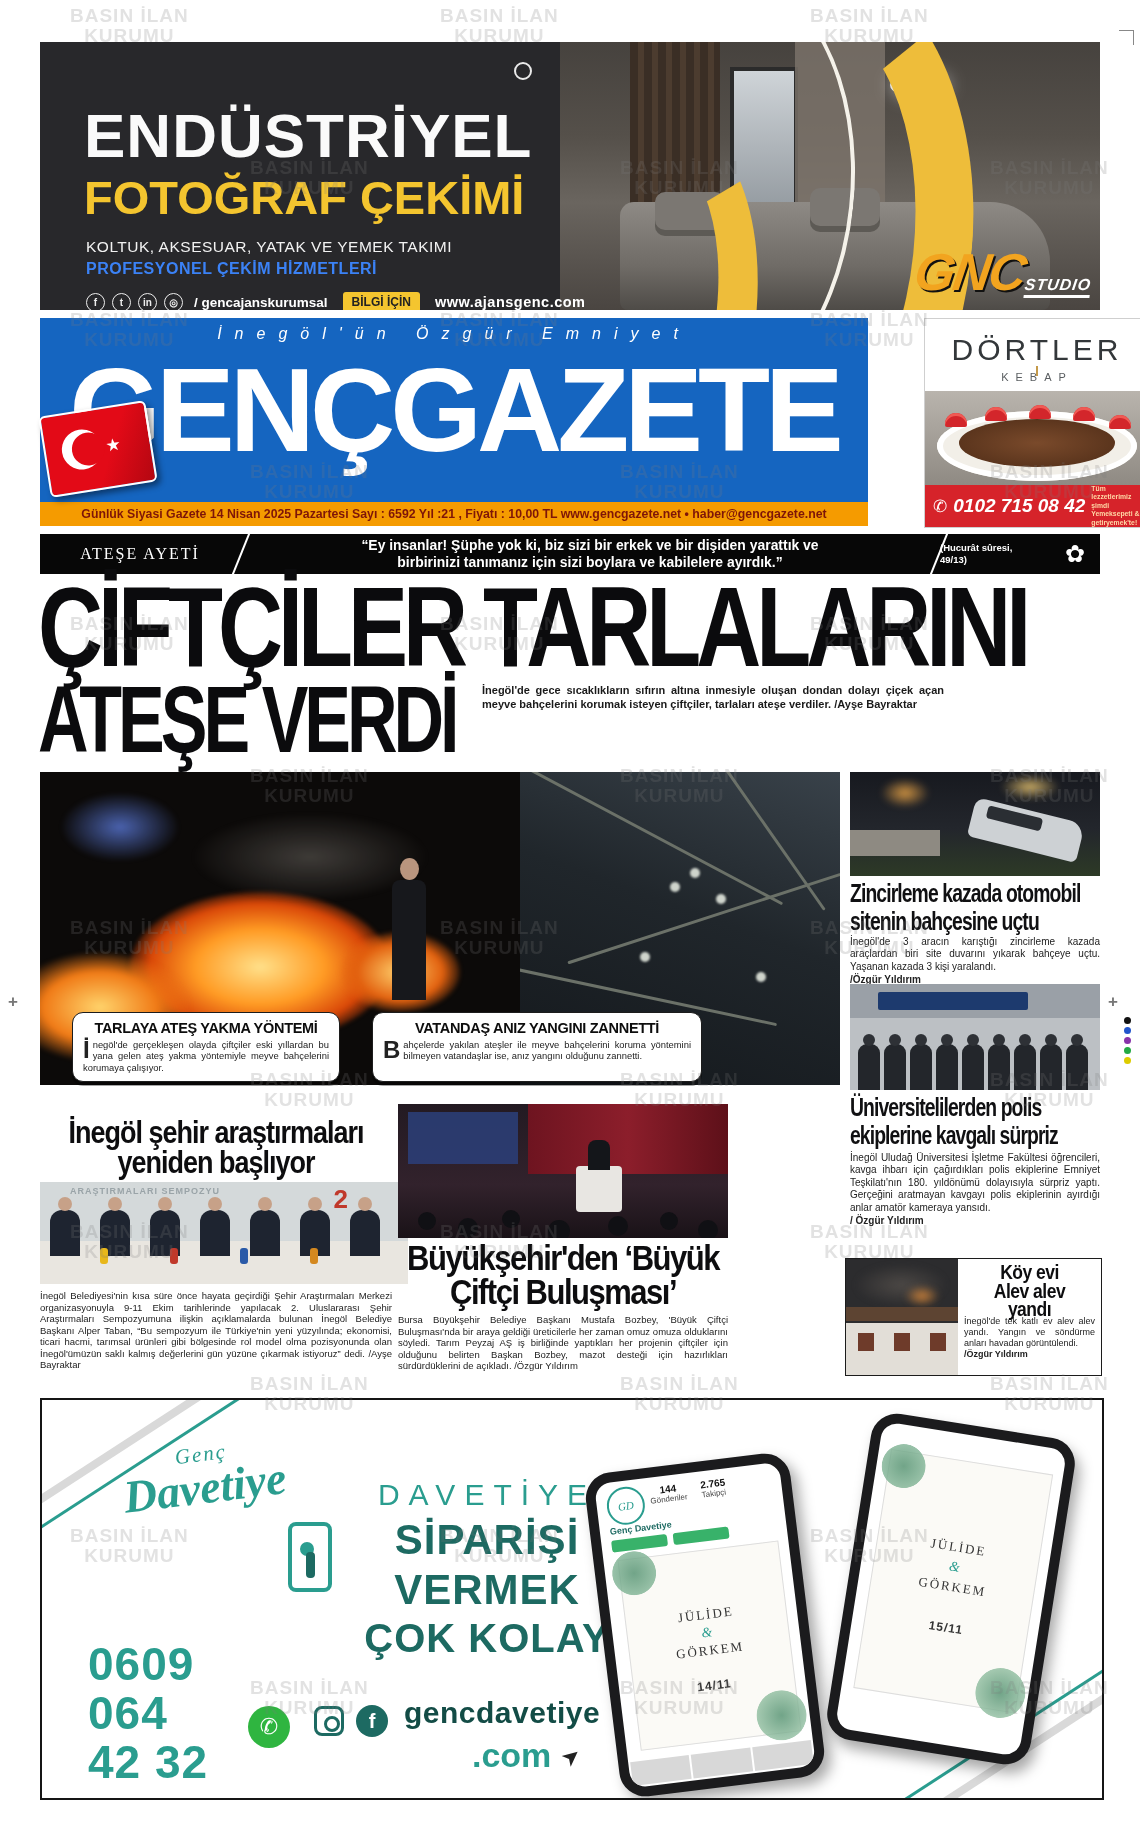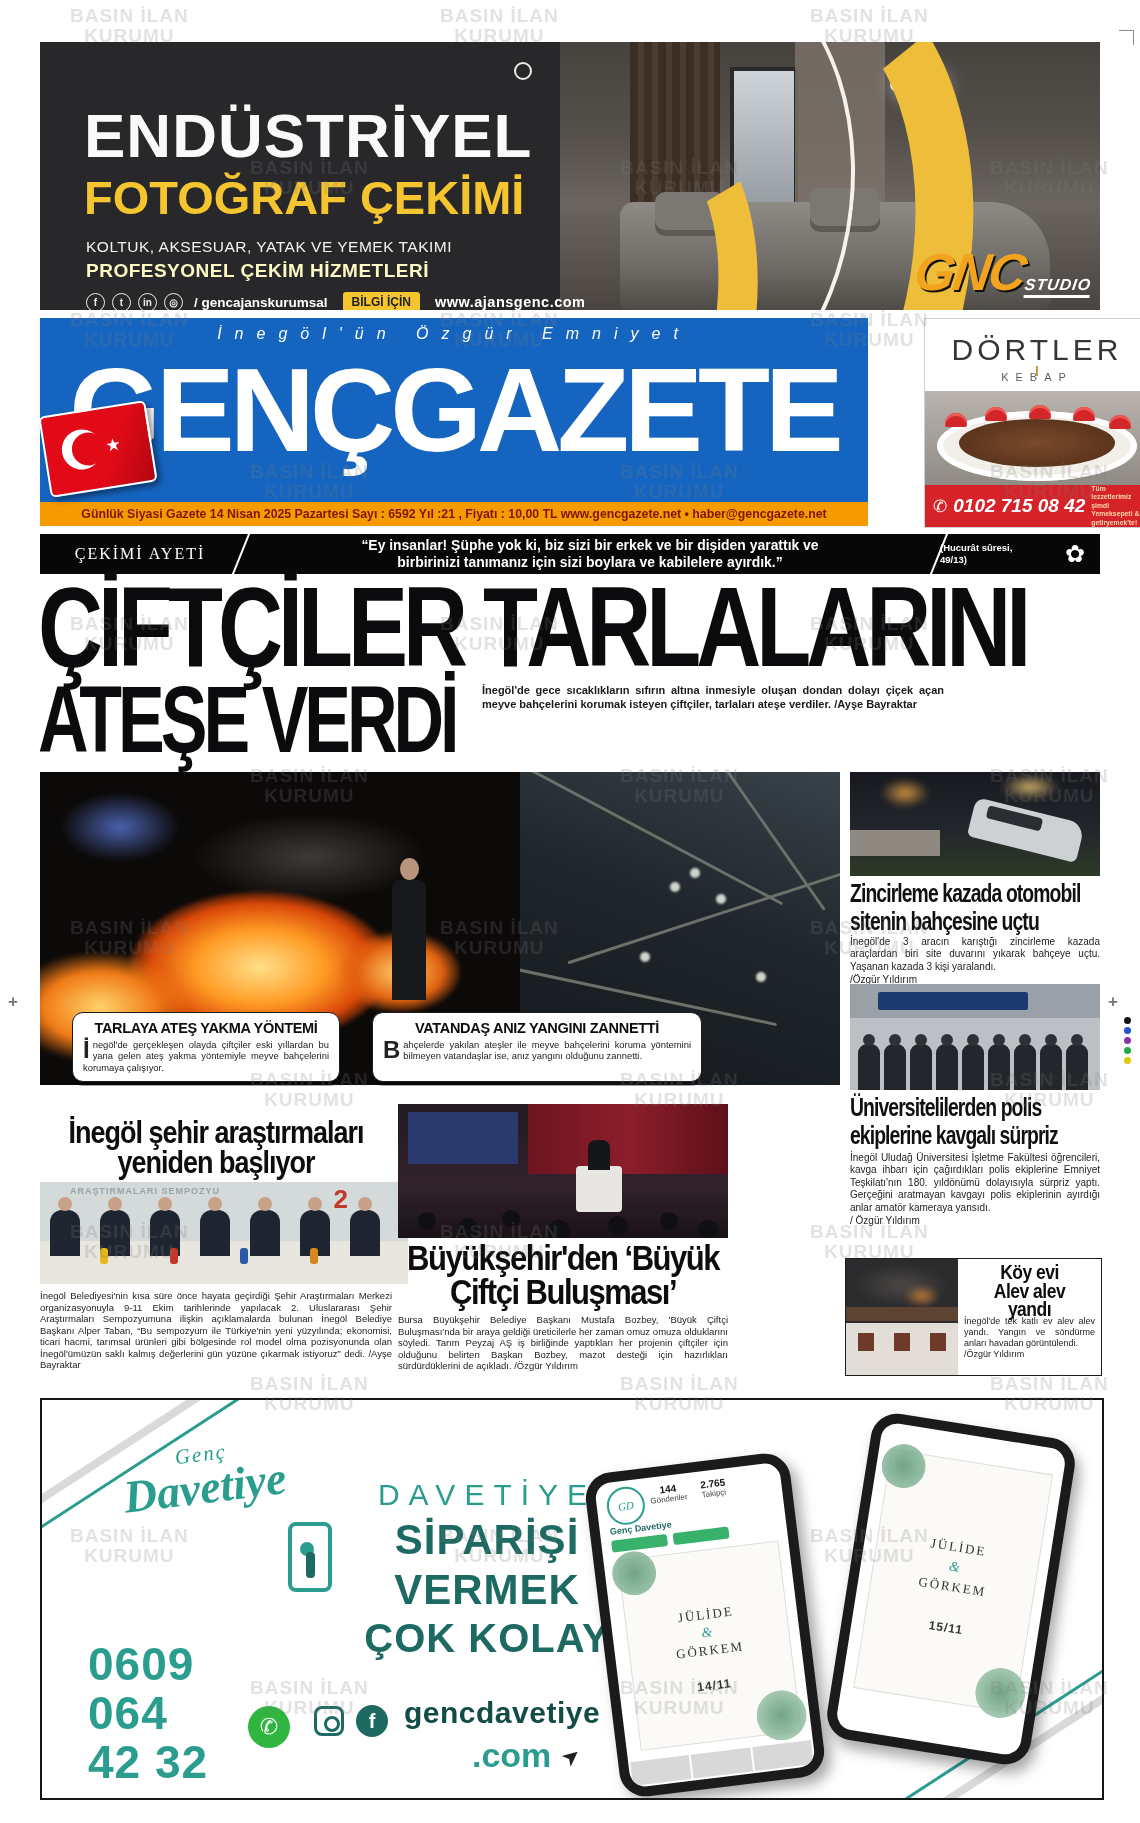--- a/index.html
+++ b/index.html
@@ -24,21 +24,21 @@
   .tp-lamp{position:absolute;left:330px;top:30px;width:60px;height:26px;border-radius:50%;background:#e9e6df;box-shadow:0 0 18px #fff8;}
   .tp-sofa{position:absolute;left:60px;top:160px;width:430px;height:108px;border-radius:14px 60px 8px 8px;background:linear-gradient(180deg,#8e8a85,#6f6b66 60%,#4e4b47);}
   .tp-pill{position:absolute;width:70px;height:44px;border-radius:10px;background:#7b7772;box-shadow:inset 0 -6px 0 #5d5a55;}
   .arc-y{position:absolute;left:36px;top:-90px;width:260px;height:460px;border-radius:50%;border:58px solid transparent;border-right:58px solid #eebd3a;transform:rotate(6deg);}
   .arc-w{position:absolute;left:-14px;top:-80px;width:300px;height:450px;border-radius:50%;border:4px solid transparent;border-right:4px solid #f5f2ea;transform:rotate(6deg);}
   .arc-y2{position:absolute;left:-90px;top:60px;width:200px;height:400px;border-radius:50%;border:40px solid transparent;border-right:40px solid #eebd3a;transform:rotate(14deg);}
   .ta-ring{position:absolute;left:474px;top:20px;width:14px;height:14px;border-radius:50%;border:2.5px solid #eaeaea;}
   .ta-t1{position:absolute;left:44px;top:58px;font-size:62px;font-weight:bold;color:#fafafa;letter-spacing:1px;}
   .ta-t2{position:absolute;left:44px;top:128px;font-size:47px;font-weight:bold;color:#f4c52f;letter-spacing:0px;}
   .ta-s1{position:absolute;left:46px;top:196px;font-size:15.5px;color:#f2f2f2;letter-spacing:.5px;}
-  .ta-s2{position:absolute;left:46px;top:218px;font-size:19px;font-weight:bold;color:#fef9c3;letter-spacing:.5px;}
+  .ta-s2{position:absolute;left:46px;top:218px;font-size:16px;font-weight:bold;color:#3b82f6;letter-spacing:.5px;}
   .ta-row{position:absolute;left:46px;top:250px;display:flex;align-items:center;gap:7px;}
   .soc{width:17px;height:17px;border-radius:50%;border:1.6px solid #eee;color:#eee;font-size:10px;font-weight:bold;
        display:flex;align-items:center;justify-content:center;}
   .ta-handle{color:#fff;font-weight:bold;font-size:13.5px;margin-left:4px;}
   .ta-badge{background:#f4c52f;color:#222;font-weight:bold;font-size:12px;padding:3px 9px;border-radius:3px;margin-left:8px;}
   .ta-site{color:#fff;font-weight:bold;font-size:14.5px;margin-left:8px;letter-spacing:.5px;}
   .gnc{position:absolute;left:355px;top:200px;transform:skewX(-8deg);}
   .gnc-t{font-size:52px;font-weight:bold;font-style:italic;color:#f2a41f;text-shadow:2px 2px 0 #111;letter-spacing:-2px;}
   .gnc-s{font-size:16px;font-weight:bold;font-style:italic;color:#fff;letter-spacing:1px;border-bottom:3px solid #fff;padding-bottom:2px;margin-left:2px;}
   
@@ -95,21 +95,21 @@
   .dropcap{float:left;font-size:24px;font-weight:bold;line-height:.85;margin:1px 3px 0 0;}
   
   .crashph{left:850px;top:772px;width:250px;height:104px;background:linear-gradient(180deg,#17191f 0%,#23262c 55%,#2d3a26 100%);overflow:hidden;}
   .glow{position:absolute;border-radius:50%;filter:blur(3px);}
   .car{position:absolute;left:120px;top:38px;width:112px;height:40px;background:#cdd1d4;border-radius:10px 16px 6px 6px;transform:rotate(14deg);}
   .car-win{position:absolute;left:14px;top:5px;width:56px;height:13px;background:#2a2e33;border-radius:4px;}
   .wall{position:absolute;left:0px;top:58px;width:90px;height:26px;background:#8e8a82;}
   .colhead{font-weight:bold;color:#101012;font-size:21.5px;line-height:.95;letter-spacing:-1px;white-space:nowrap;
            transform:scaleX(.9) scaleY(1.2);transform-origin:top left;}
   .colbody{font-size:10px;line-height:1.24;color:#222;text-align:justify;}
-  .byline{font-size:10px;font-weight:normal;color:#222;margin-top:1px;}
+  .byline{font-size:10px;font-weight:bold;color:#222;margin-top:1px;}
   .groupph{left:850px;top:984px;width:250px;height:106px;background:#bcc0c4;overflow:hidden;}
   .bldg{position:absolute;left:0;top:0;width:100%;height:34px;background:#9aa0a7;}
   .sign{position:absolute;left:28px;top:8px;width:150px;height:18px;background:#1d3a6e;border-radius:2px;}
   .person{position:absolute;bottom:0;width:22px;height:46px;background:#23262b;border-radius:9px 9px 0 0;}
   .person i{position:absolute;left:5px;top:-10px;width:12px;height:12px;border-radius:50%;background:#2e3136;display:block;}
   
   .symp-h{left:40px;top:1118px;width:352px;text-align:center;font-weight:bold;color:#0d0d0f;font-size:27px;line-height:.98;letter-spacing:-1px;transform:scaleY(1.15);transform-origin:top center;}
   .sympph{left:40px;top:1182px;width:352px;height:102px;background:linear-gradient(180deg,#d4d9da 0 58%,#e9e6e0 58% 100%);overflow:hidden;padding-left:16px;}
   .suit{position:absolute;top:28px;width:30px;height:46px;background:#1e2430;border-radius:12px 12px 0 0;}
   .suit i{position:absolute;left:8px;top:-13px;width:14px;height:14px;border-radius:50%;background:#c7a188;display:block;}
@@ -241,21 +241,21 @@
     <div class="kb-bar">
       <span class="kb-ph-ic">✆</span>
       <span class="kb-phone">0102 715 08 42</span>
       <span class="kb-note">
         <span>Tüm lezzetlerimiz şimdi</span><br><span>Yemeksepeti &amp; getiryemek'te!</span>
       </span>
     </div>
   </div>
 
   <div class="abs ayet">
-    <div class="ay-label">ÇEKİMİ AYETİ</div>
+    <div class="ay-label">ATEŞE AYETİ</div>
     <div class="ay-sep"></div>
     <div class="ay-quote">
       <span>“Ey insanlar! Şüphe yok ki, biz sizi bir erkek ve bir dişiden yarattık ve</span><br><span>birbirinizi tanımanız için sizi boylara ve kabilelere ayırdık.”</span>
     </div>
     <div class="ay-sep"></div>
     <div class="ay-src">
       <span>(Hucurât sûresi,</span><br><span>49/13)</span>
     </div>
     <div class="ay-flower">✿</div>
   </div>

